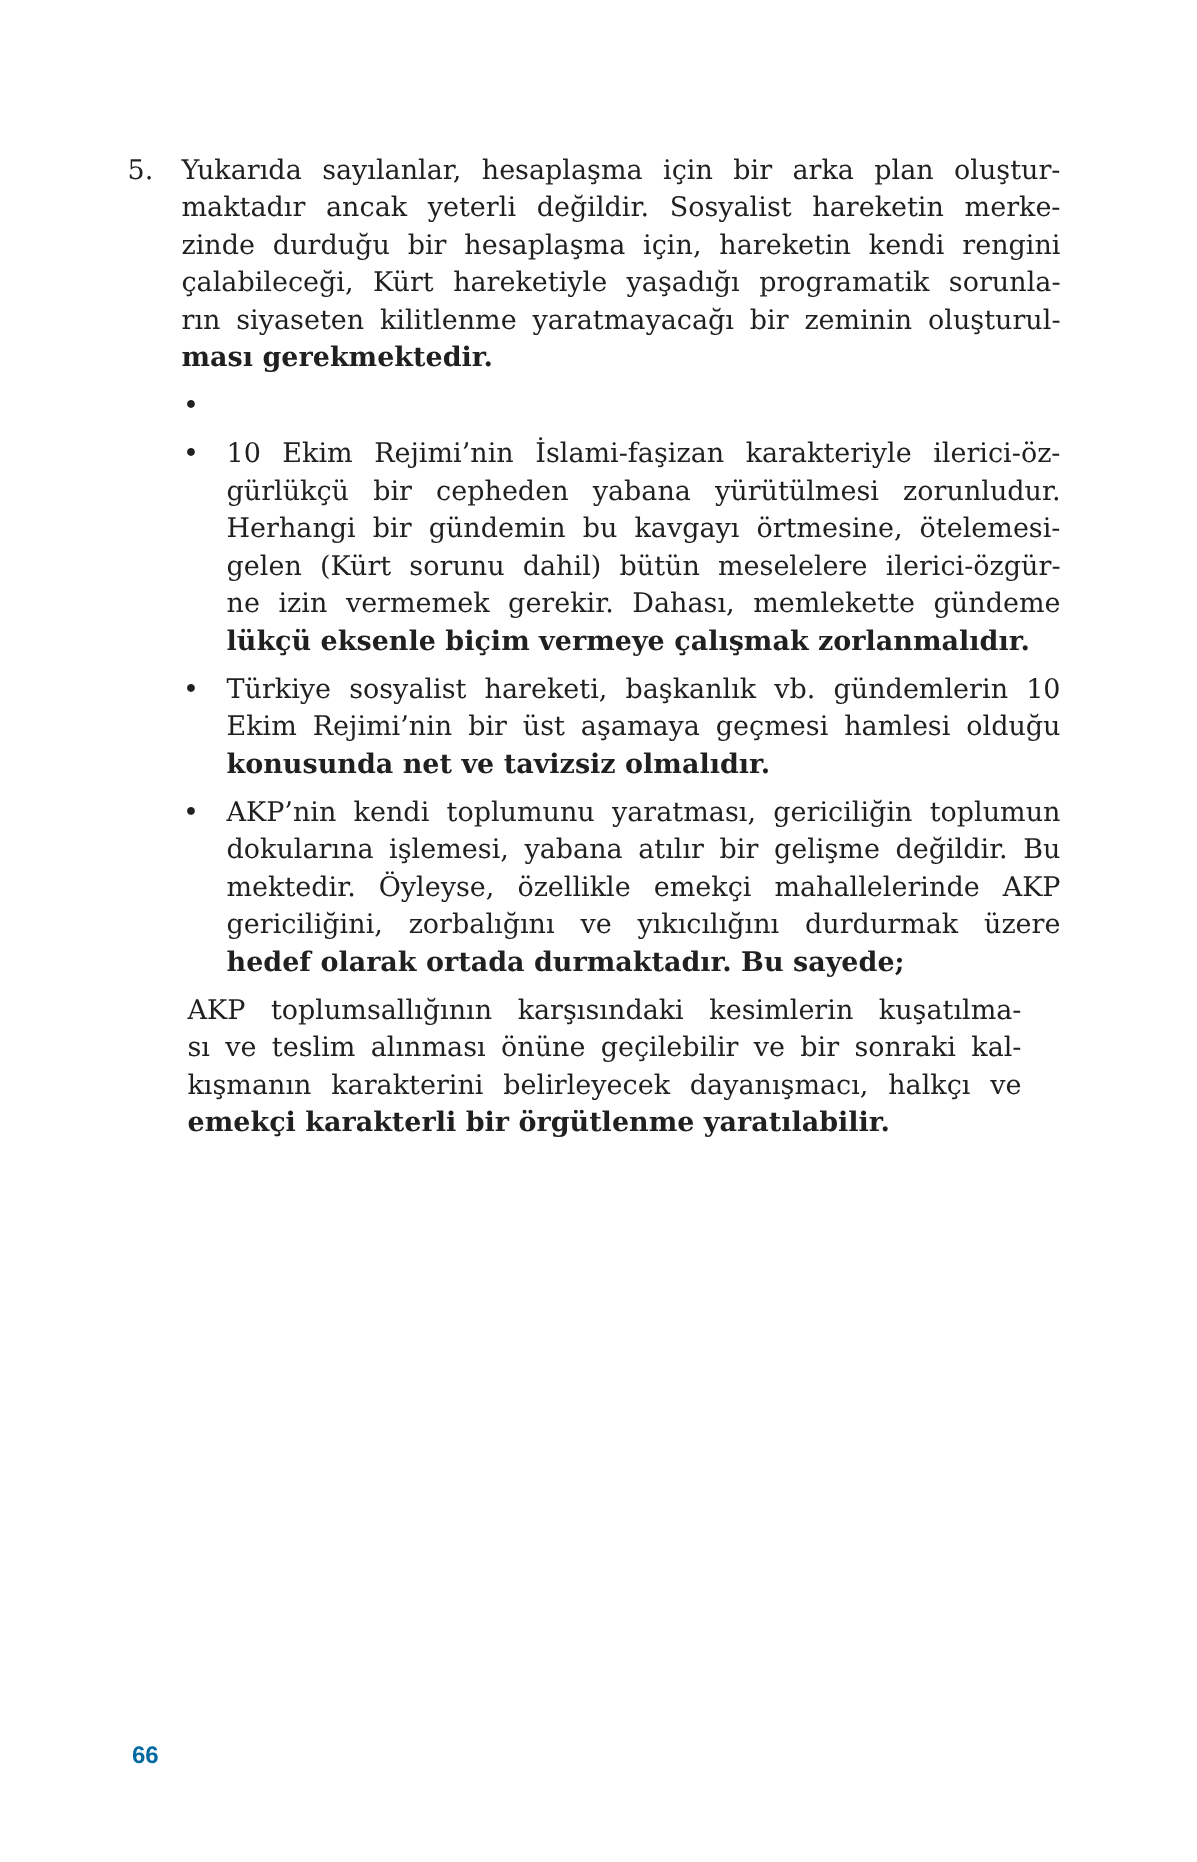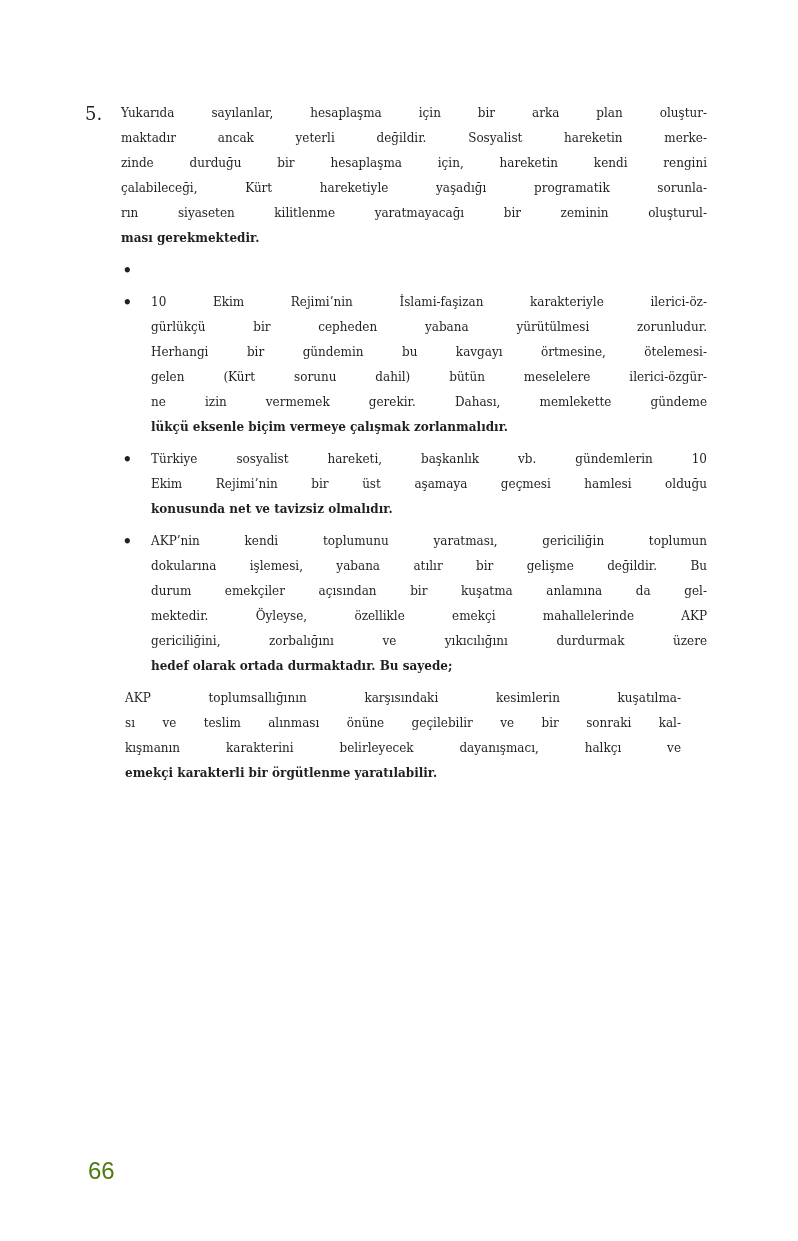--- a/index.html
+++ b/index.html
@@ -42,40 +42,40 @@
   }
   .para-text {
     flex: 1 1 auto;
     min-width: 0;
   }
   .closing {
     margin-left: 40px;
     width: 556px;
   }
   .line {
-    font-size: 12px;
+    font-size: 18px;
     line-height: 25px;
     height: 25px;
     text-align: justify;
     text-align-last: justify;
     white-space: nowrap;
   }
   .line.last {
     text-align-last: left;
     font-weight: bold;
   }
   .page-number {
     position: absolute;
     left: 88px;
     top: 1159px;
     font-family: "Liberation Sans", "DejaVu Sans", sans-serif;
-    font-weight: 400;
-    font-size: 24px;
+    font-weight: 700;
+    font-size: 16px;
     line-height: 24px;
-    color: #4d7c0f;
+    color: #0369a1;
   }
 </style>
 </head>
 <body>
 
 <div class="page">
   <div class="content">
 
     <div class="para">
       <div class="num-col">5.</div>
@@ -112,21 +112,20 @@
         <div class="line">Ekim Rejimi’nin bir üst aşamaya geçmesi hamlesi olduğu</div>
         <div class="line last">konusunda net ve tavizsiz olmalıdır.</div>
       </div>
     </div>
 
     <div class="para">
       <div class="marker-col">•</div>
       <div class="para-text">
         <div class="line">AKP’nin kendi toplumunu yaratması, gericiliğin toplumun</div>
         <div class="line">dokularına işlemesi, yabana atılır bir gelişme değildir. Bu</div>
-        <div class="line">durum emekçiler açısından bir kuşatma anlamına da gel-</div>
         <div class="line">mektedir. Öyleyse, özellikle emekçi mahallelerinde AKP</div>
         <div class="line">gericiliğini, zorbalığını ve yıkıcılığını durdurmak üzere</div>
         <div class="line last">hedef olarak ortada durmaktadır. Bu sayede;</div>
       </div>
     </div>
 
     <div class="closing">
       <div class="line">AKP toplumsallığının karşısındaki kesimlerin kuşatılma-</div>
       <div class="line">sı ve teslim alınması önüne geçilebilir ve bir sonraki kal-</div>
       <div class="line">kışmanın karakterini belirleyecek dayanışmacı, halkçı ve</div>

